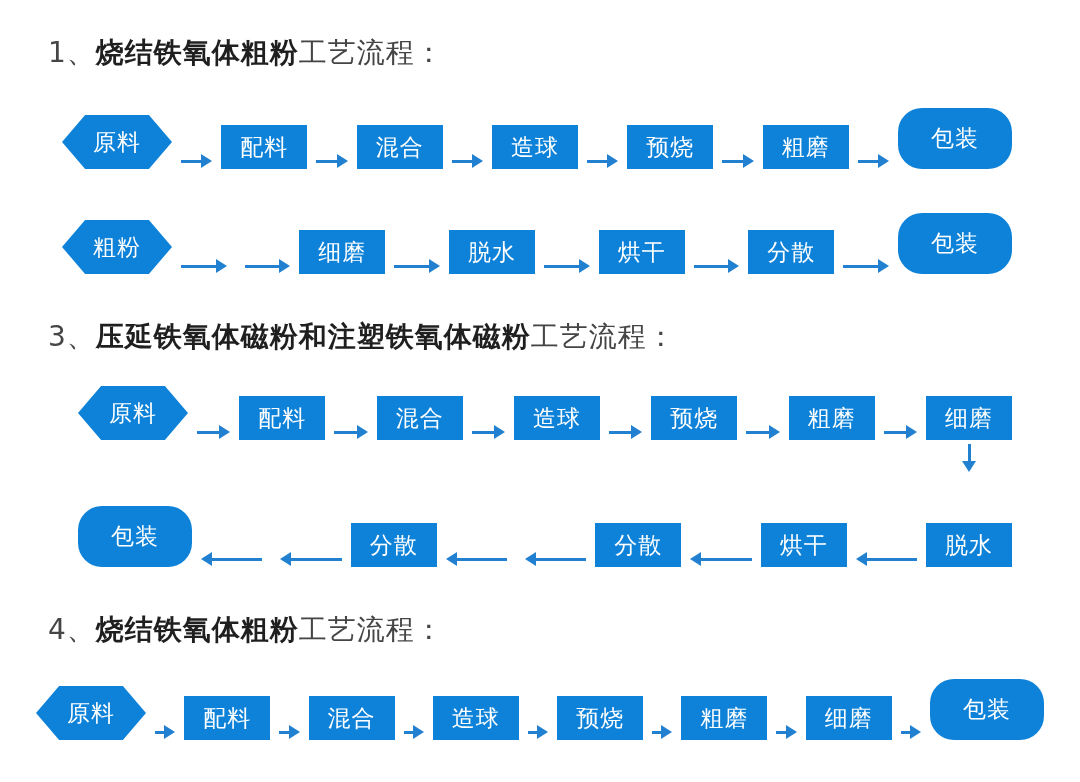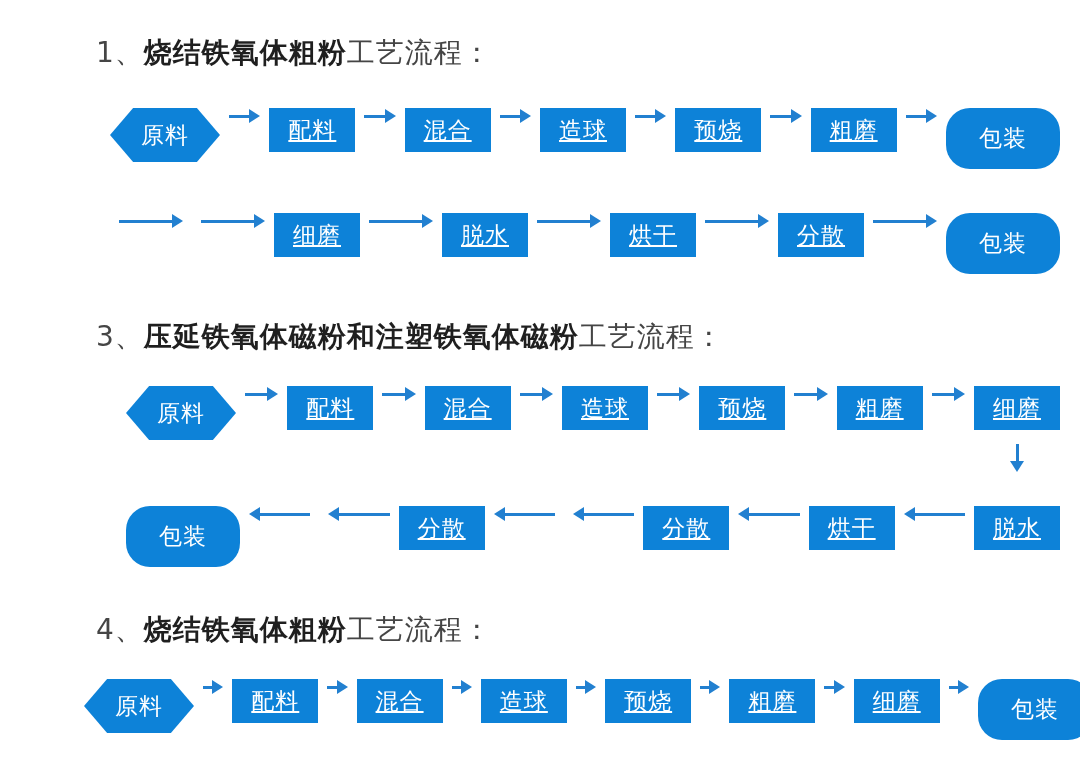--- a/index.html
+++ b/index.html
@@ -9,53 +9,53 @@
     --title-bold:#1f1f1f;
     --bg:#ffffff;
   }
   *{box-sizing:border-box;margin:0;padding:0;}
   html,body{width:1080px;height:782px;overflow:hidden;}
   body{
     background:var(--bg);
     font-family:"DejaVu Sans","Liberation Sans",sans-serif;
     padding-top:34px;
   }
-  .section{margin-bottom:44px;margin-left:48px;}
+  .section{margin-bottom:44px;}
   .title{
     margin-left:48px;
     font-size:28px;
     line-height:38px;
     color:var(--title-normal);
     letter-spacing:1px;
     white-space:nowrap;
   }
   .title .bold{font-weight:700;color:var(--title-bold);}
   .row{
     display:flex;
-    align-items:flex-start;
+    align-items:flex-end;
     margin-top:36px;
   }
   
   .section-0 .row,.section-1 .row{width:950px;margin-left:62px;}
   .section-2 .row{width:934px;margin-left:78px;margin-top:30px;}
   .section-2 .connector-row{width:934px;margin-left:78px;}
   .section-3{margin-bottom:0;}
   .section-3 .row{width:1008px;margin-left:36px;margin-top:30px;}
   
   .node{
     background:var(--node-blue);
     color:#ffffff;
     display:flex;
     align-items:center;
     justify-content:center;
     flex:0 0 auto;
     font-size:23px;
     letter-spacing:1px;
   }
-  .node.rect{width:86px;height:44px;text-decoration:underline;}
+  .node.rect{width:86px;height:44px;}
   .node.hexagon{
     width:110px;height:54px;
     clip-path:polygon(21% 0,79% 0,100% 50%,79% 100%,21% 100%,0 50%);
   }
   .node.pill{width:114px;height:61px;border-radius:24px;}
   
   .arrow{
     flex:1 1 auto;
     display:flex;
     align-items:center;
@@ -140,20 +140,23 @@
           <div class="shaft"></div>
           <div class="head"></div>
         </div>
         <div class="node pill">
           <span class="label">包装</span>
         </div>
       </div>
     </div>
     <div class="section section-1">
       <div class="row">
+        <div class="node hexagon">
+          <span class="label">粗粉</span>
+        </div>
         <div class="arrow right">
           <div class="shaft"></div>
           <div class="head"></div>
         </div>
         <div class="arrow right">
           <div class="shaft"></div>
           <div class="head"></div>
         </div>
         <div class="node rect">
           <span class="label">细磨</span>

